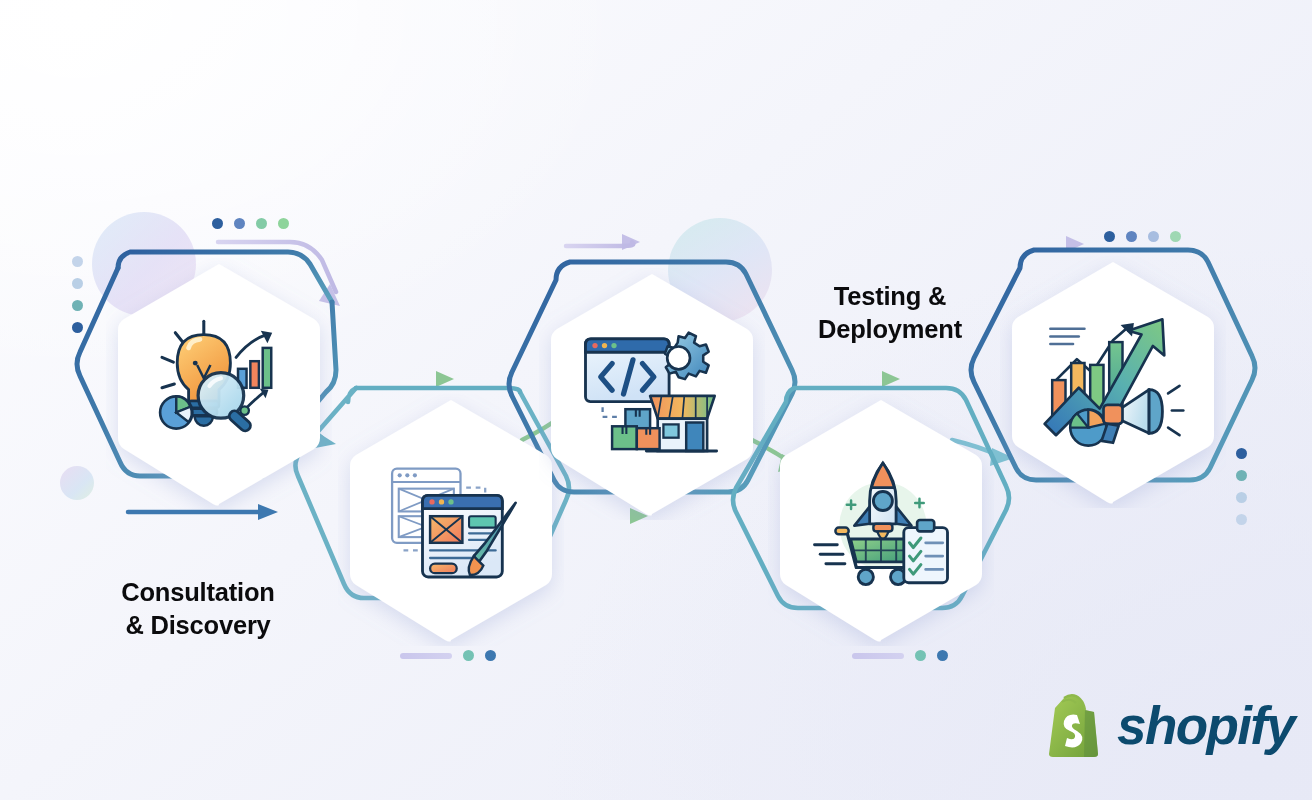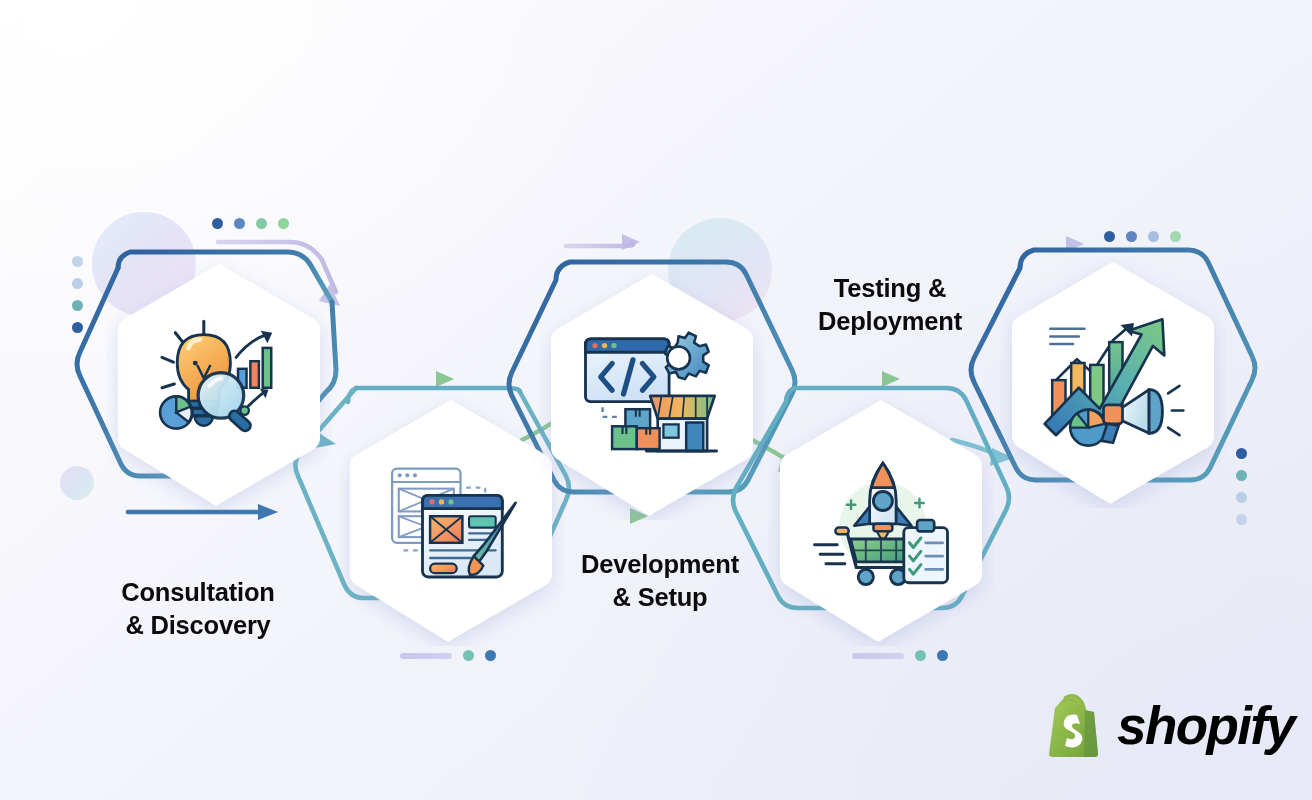--- a/index.html
+++ b/index.html
@@ -55,21 +55,21 @@
   }
 
   
   #links { position:absolute; left:0; top:0; width:1312px; height:800px; pointer-events:none; }
 
   
   #shopify { position:absolute; left:1044px; top:692px;
              display:flex; align-items:center; gap:15px; }
   #shopify .bag { width:58px; height:66px; display:block; }
   #shopify .word { font-size:53px; font-weight:700; font-style:italic;
-                   color:#000000; letter-spacing:-1.6px; line-height:1; }
+                   color:#0c4a6e; letter-spacing:-1.6px; line-height:1; }
 </style>
 </head>
 <body>
 
 <div id="stage">
 
   <div class="blob blob-a"></div>
   <div class="blob blob-b"></div>
   <div class="blob blob-c"></div>
 
@@ -386,22 +386,20 @@
 
         <rect x="52" y="96" width="26" height="24" fill="#5fa5c9" stroke="#17334f" stroke-width="2.6"></rect>
         <path d="M63 96 V104 M67 96 V104" stroke="#17334f" stroke-width="2.2"></path>
         <rect x="38" y="114" width="26" height="24" fill="#6cc08a" stroke="#17334f" stroke-width="2.6"></rect>
         <path d="M49 114 V122 M53 114 V122" stroke="#17334f" stroke-width="2.2"></path>
         <rect x="64" y="116" width="24" height="22" fill="#f0915c" stroke="#17334f" stroke-width="2.6"></rect>
         <path d="M74 116 V123 M78 116 V123" stroke="#17334f" stroke-width="2.2"></path>
       </svg>
     </div>
   </div>
-  <div class="step-label" style="left:530px; top:548px; width:260px;">Development
-&amp; Setup</div>
 
   <div class="hex-wrap" style="left:768px; top:394px;">
     <div class="hex-inner">
       <svg viewBox="0 0 226 252">
         <defs>
           <filter id="sh4" x="-30%" y="-30%" width="160%" height="160%">
             <feDropShadow dx="0" dy="6" stdDeviation="10" flood-color="#8f9cd0" flood-opacity=".30"></feDropShadow>
           </filter>
         </defs>
         <path d="M113 6 L208 61 Q214 65 214 72 L214 180 Q214 187 208 191 L113 246
@@ -458,21 +456,21 @@
           <path d="M110 132 l4 5 l8 -10"></path>
         </g>
         <g stroke="#6e90b6" stroke-width="2.8" stroke-linecap="round">
           <line x1="127" y1="104" x2="145" y2="104"></line>
           <line x1="127" y1="118" x2="145" y2="118"></line>
           <line x1="127" y1="132" x2="145" y2="132"></line>
         </g>
       </svg>
     </div>
   </div>
-  <div class="step-label" style="left:760px; top:272px; width:260px;">Testing &amp;
+  <div class="step-label" style="left:760px; top:280px; width:260px;">Testing &amp;
 Deployment</div>
 
   <div class="hex-wrap" style="left:1000px; top:256px;">
     <div class="hex-inner">
       <svg viewBox="0 0 226 252">
         <defs>
           <filter id="sh5" x="-30%" y="-30%" width="160%" height="160%">
             <feDropShadow dx="0" dy="6" stdDeviation="10" flood-color="#8f9cd0" flood-opacity=".30"></feDropShadow>
           </filter>
         </defs>

